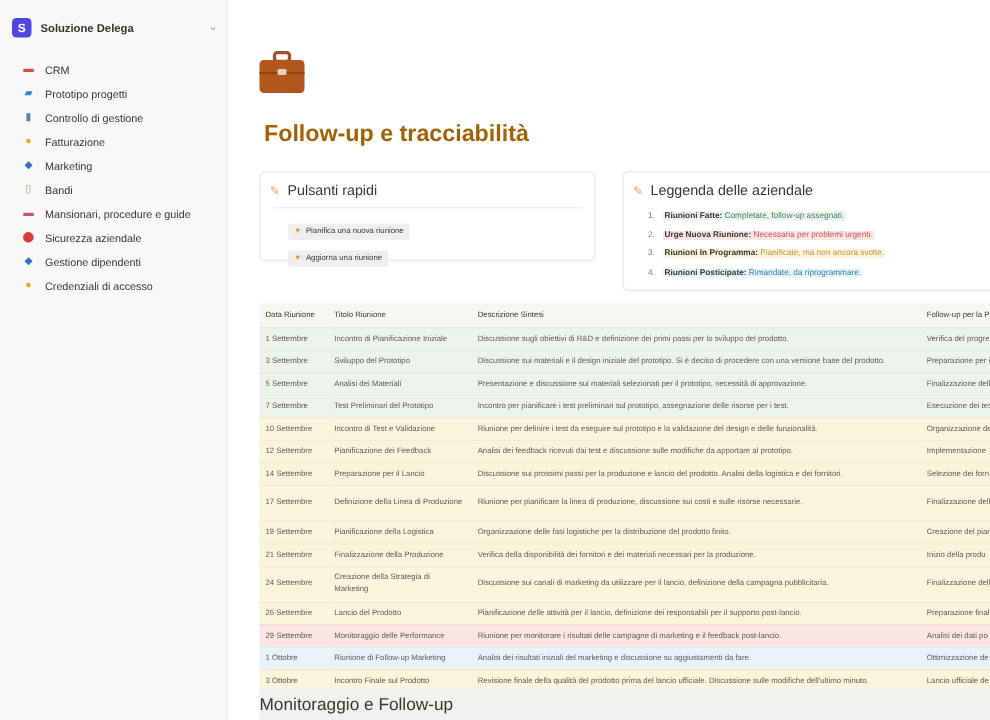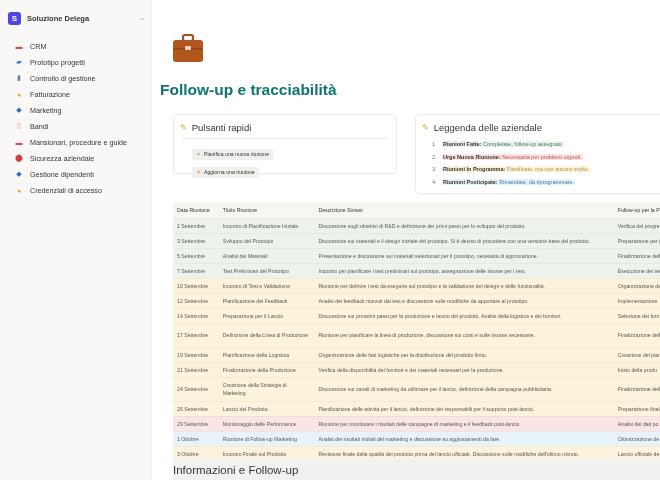--- a/index.html
+++ b/index.html
@@ -12,21 +12,21 @@
   .ws-logo { width: 13px; height: 13px; border-radius: 3px; background: #4f46e5; color: #fff; font-size: 8px; display: flex; align-items: center; justify-content: center; font-weight: bold; margin-right: 6px; }
   .ws-name { font-size: 7.5px; font-weight: bold; color: #37352f; flex: 1; }
   .ws-chev { font-size: 7px; color: #9b9a97; }
   .nav { list-style: none; }
   .nav-item { display: flex; align-items: center; height: 16px; padding-left: 14px; font-size: 7.2px; color: #37352f; }
   .nav-icon { width: 10px; font-size: 7px; margin-right: 6px; text-align: center; }
 
   
   .main { position: absolute; left: 152px; top: 0; right: 0; height: 480px; overflow: hidden; }
   .page-icon { position: absolute; left: 20px; top: 34px; width: 32px; height: 30px; }
-  .page-title { position: absolute; left: 8px; top: 81px; font-size: 15.5px; font-weight: bold; color: #0f766e; white-space: nowrap; }
+  .page-title { position: absolute; left: 24px; top: 81px; font-size: 15.5px; font-weight: bold; color: #a16207; white-space: nowrap; }
 
   .card { position: absolute; background: #fff; border: 1px solid #ebebea; border-radius: 4px; box-shadow: 0 1px 2px rgba(0,0,0,0.03); }
   .card-quick { left: 21px; top: 114px; width: 224px; height: 60px; }
   .card-legend { left: 263px; top: 114px; width: 260px; height: 80px; }
   .card-head { display: flex; align-items: center; margin: 7px 0 0 6px; font-size: 9.5px; color: #37352f; }
   .card-head .pencil { font-size: 8px; margin-right: 5px; color: #d9a441; }
   .card-divider { height: 1px; background: #eeeeec; margin: 5px 8px 3px 8px; }
   .qbtn { display: inline-flex; align-items: center; height: 11px; padding: 0 4px; background: #efefed; border-radius: 2px; font-size: 5.2px; color: #37352f; margin-left: 18px; margin-top: 3px; }
   .qbtn .q-ico { font-size: 5px; margin-right: 3px; color: #d9962a; }
   .legend-list { list-style: none; margin: 5px 0 0 16px; }
@@ -257,15 +257,15 @@
         <tr class="row-prog">
           <td>3 Ottobre</td>
           <td class="">Incontro Finale sul Prodotto</td>
           <td>Revisione finale della qualità del prodotto prima del lancio ufficiale. Discussione sulle modifiche dell'ultimo minuto.</td>
           <td>Lancio ufficiale de</td>
         </tr>
       </tbody>
   </table>
 
   <div class="section2">
-    <span>Informazioni e Follow-up</span>
+    <span>Monitoraggio e Follow-up</span>
   </div>
 </main>
 
 </body></html>

